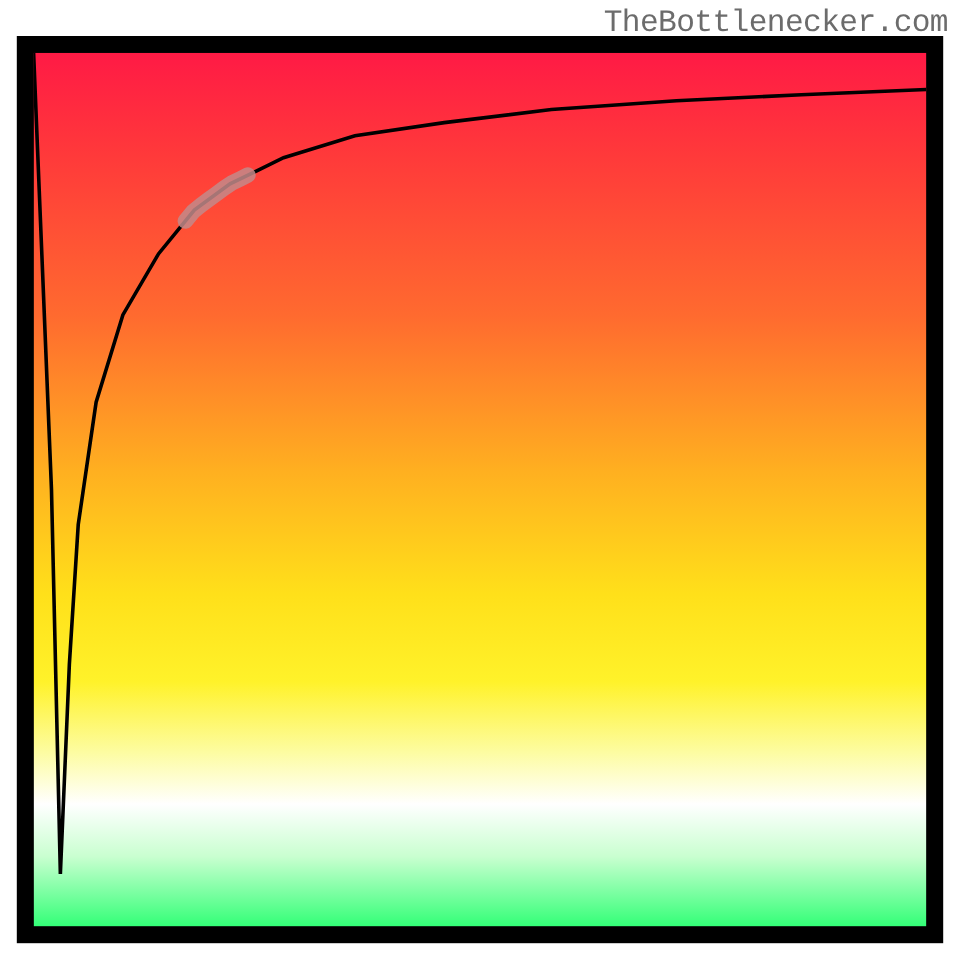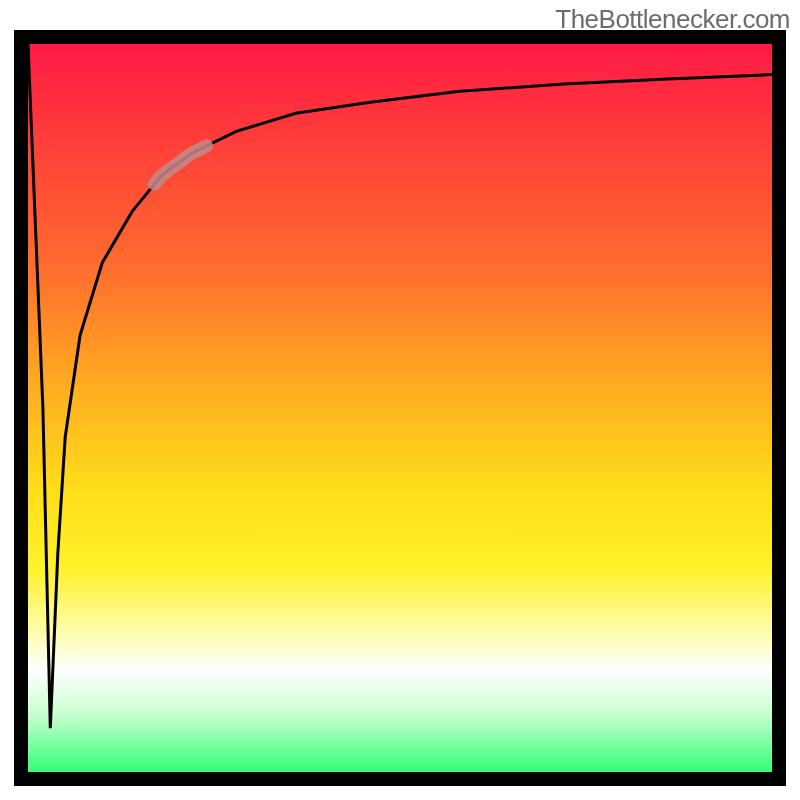--- a/index.html
+++ b/index.html
@@ -6,21 +6,21 @@
   html, body { width: 800px; height: 800px; overflow: hidden; background: #fff; }
   .wrap {
     position: relative;
     width: 800px;
     height: 800px;
   }
   .watermark {
     position: absolute;
     top: 4px;
     right: 10px;
-    font-family: Liberation Sans, sans-serif;
+    font-family: Liberation Mono, monospace;
     font-size: 26px;
     color: #6c6c6c;
     letter-spacing: -0.5px;
     z-index: 20;
   }
   .plot-frame {
     position: absolute;
     left: 14px;
     top: 30px;
     width: 772px;

